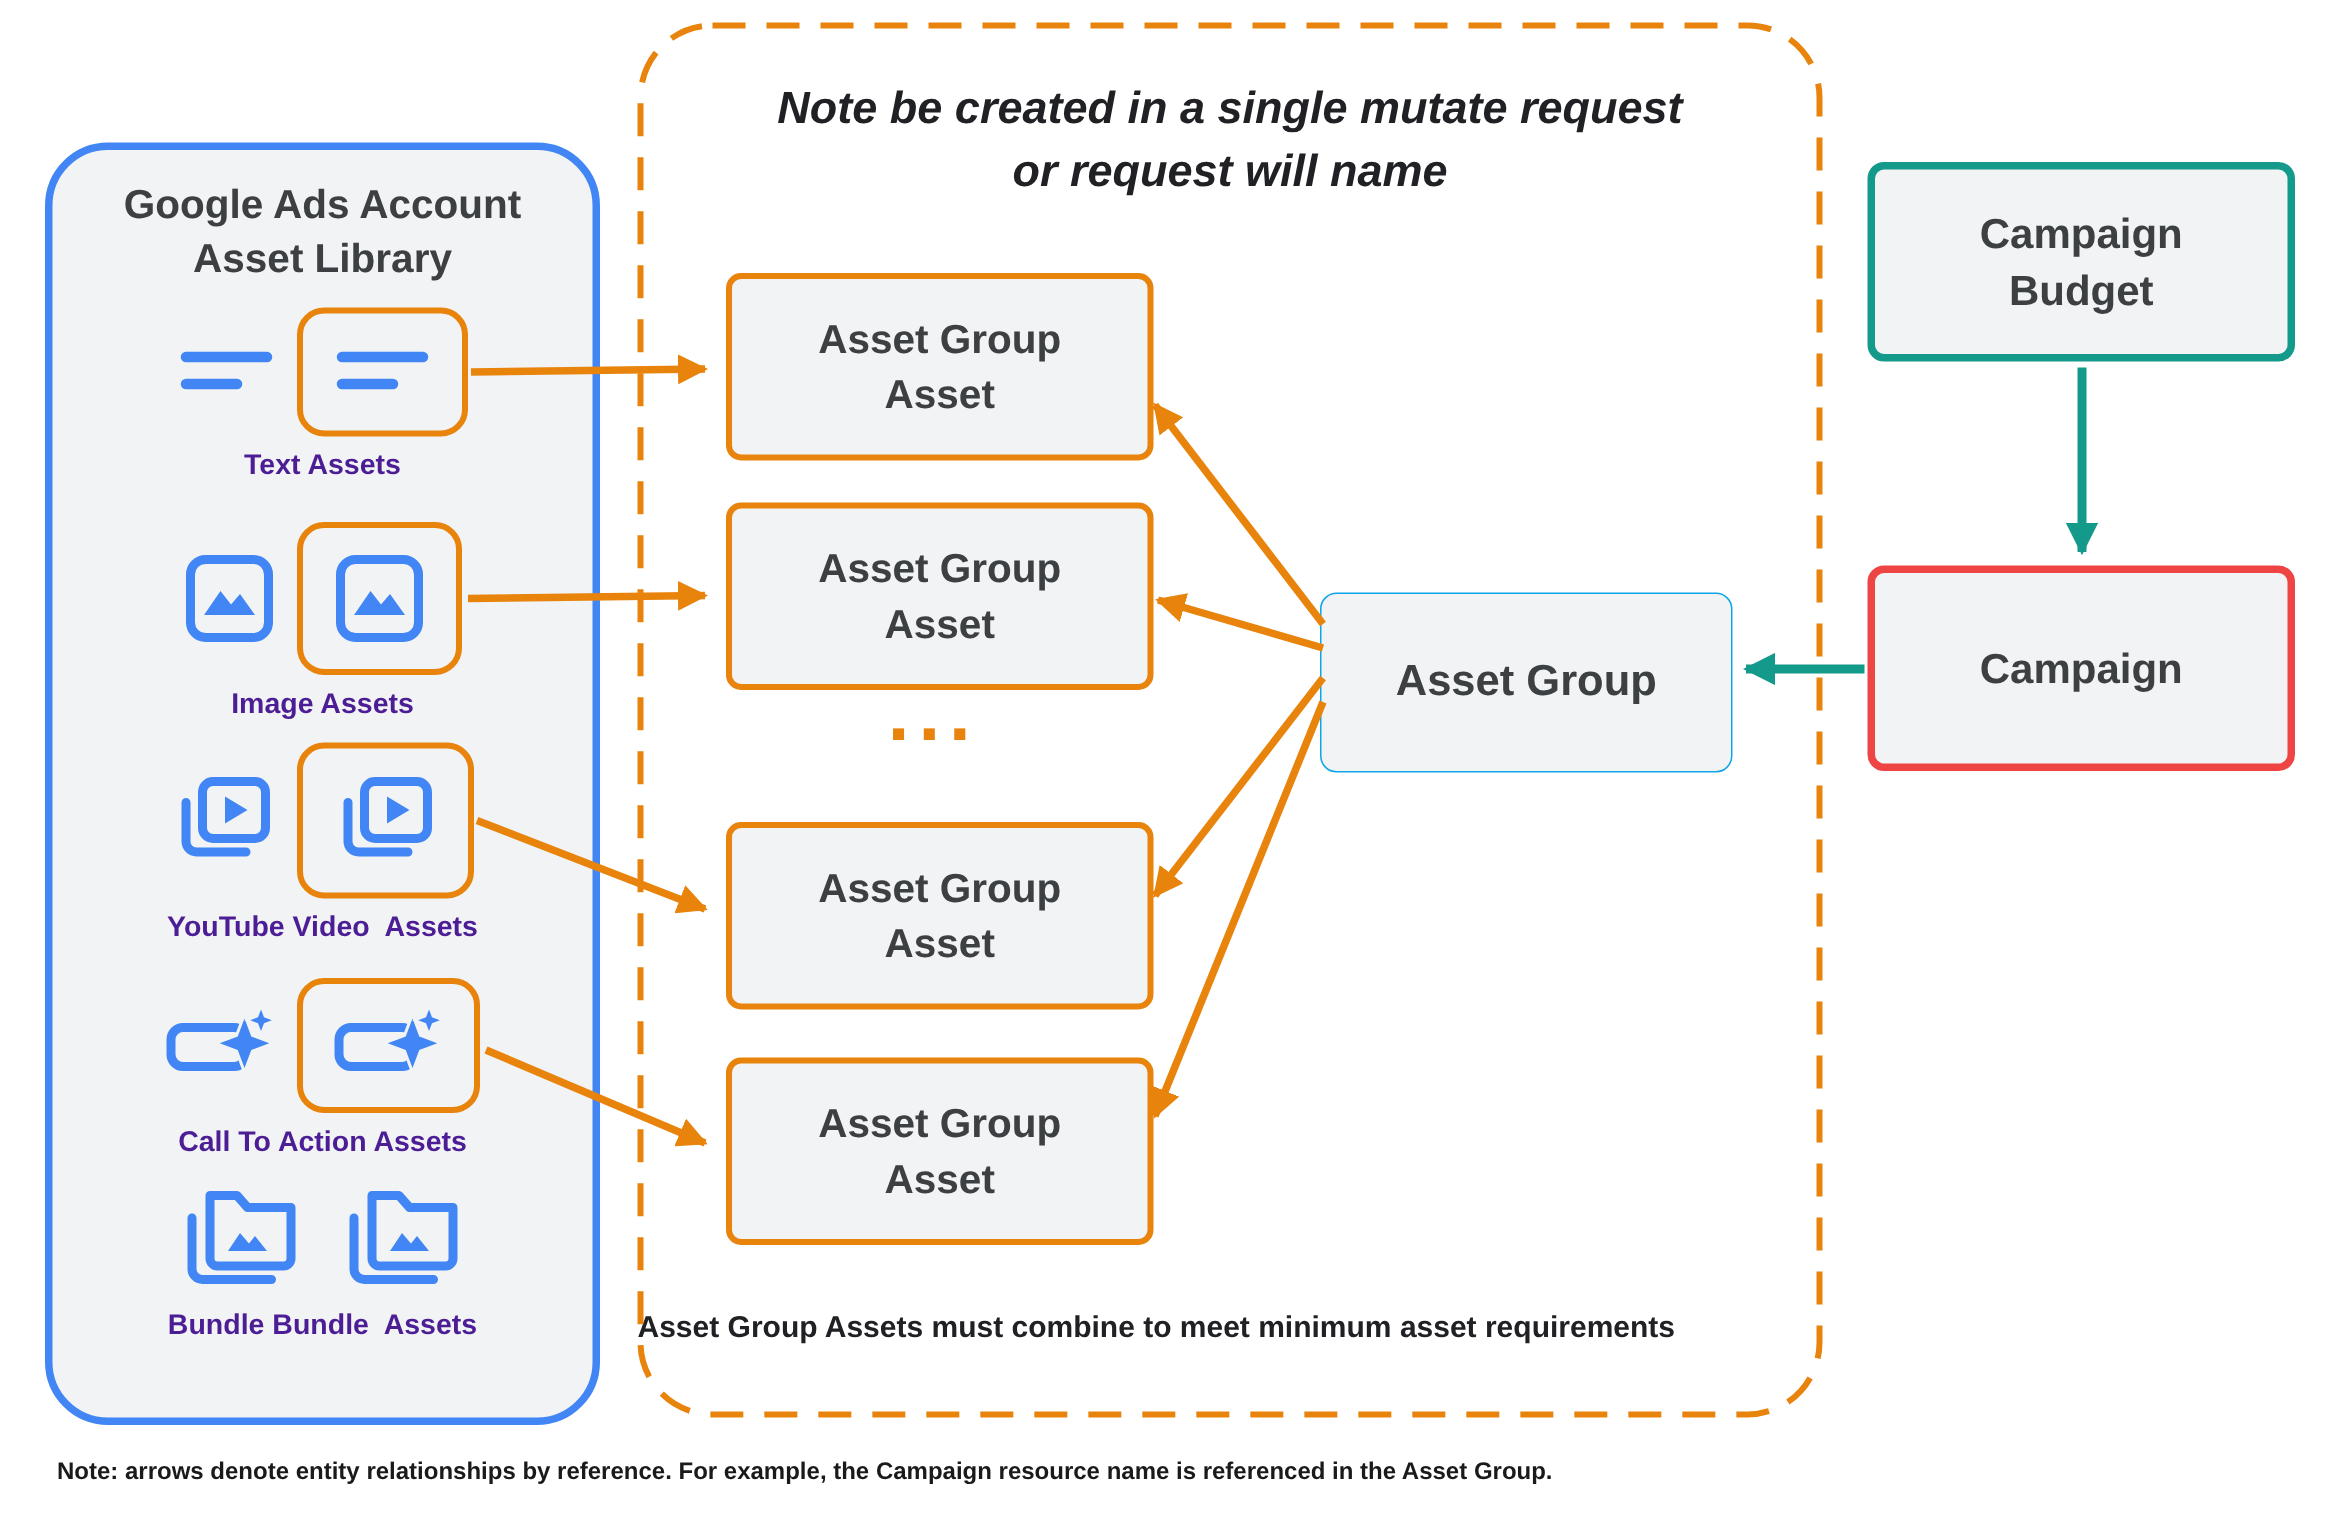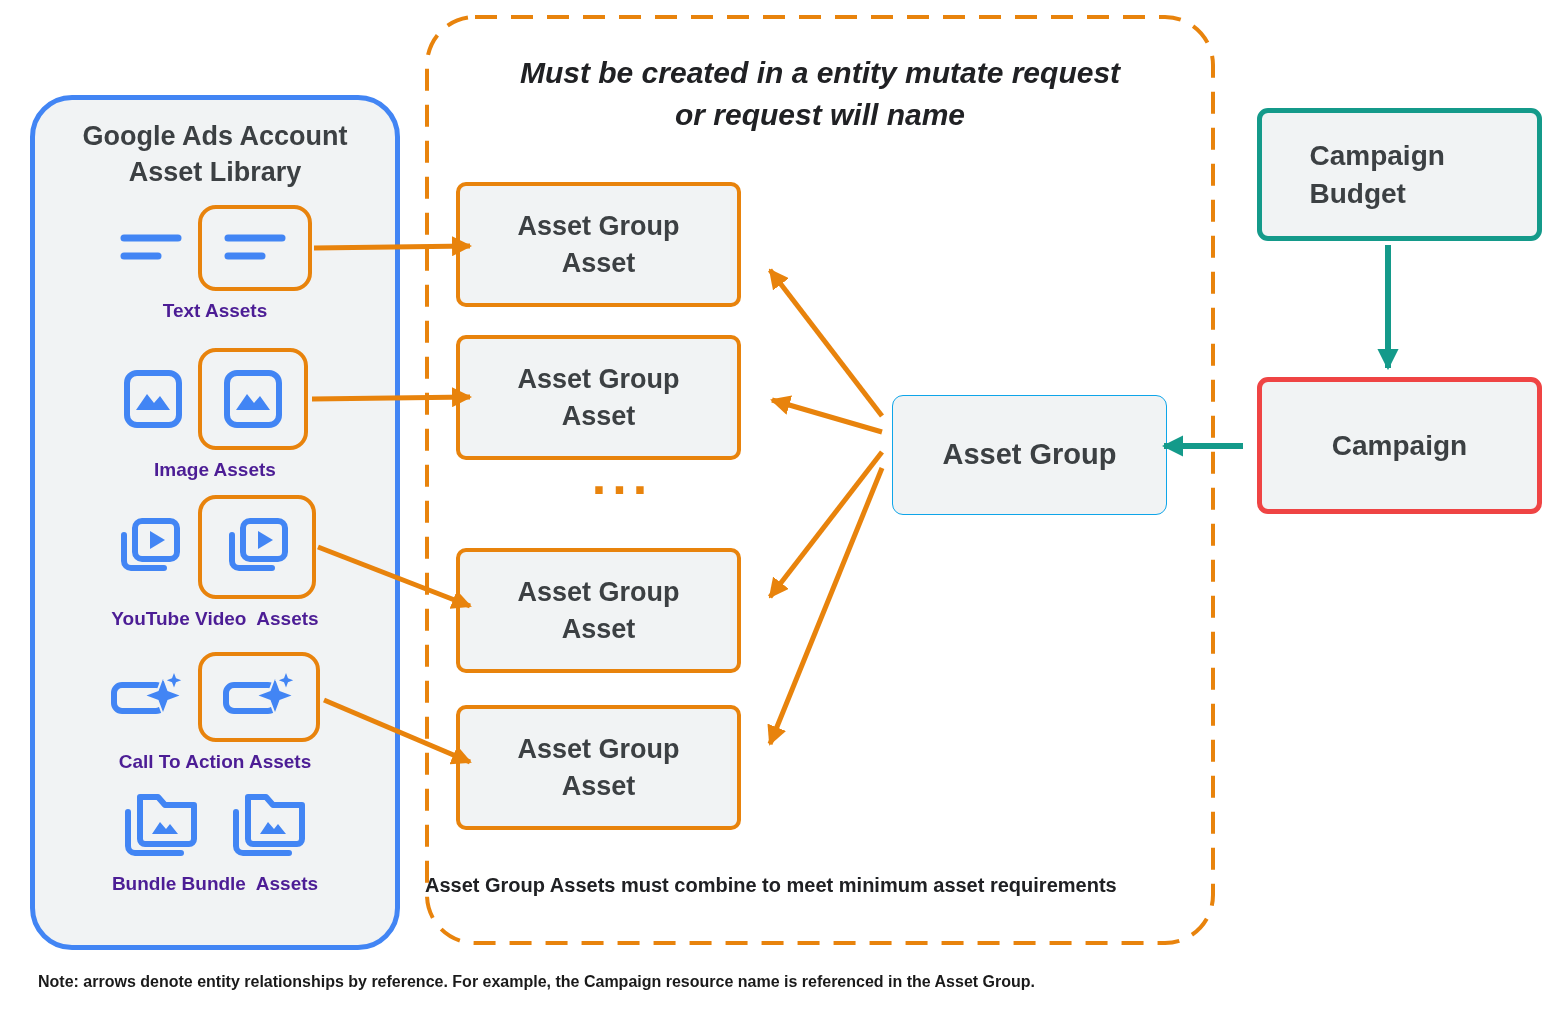--- a/index.html
+++ b/index.html
@@ -21,39 +21,39 @@
   .icon svg { display:block; }
   .orange-frame { display:inline-flex; border:4px solid #E8830C; border-radius:18px; padding:16px 20px; }
   .lib-label { margin-top:9px; font-size:19px; font-weight:bold; color:#4c1d95; white-space:pre-wrap; text-align:center; }
 
   
   .mutate-title {
     position:absolute; left:425px; top:52px; width:790px; text-align:center;
     font-size:30px; font-weight:bold; font-style:italic; color:#202124; line-height:1.4;
   }
   .aga-box {
-    position:absolute; left:456px; width:285px; height:125px;
+    position:absolute; left:484px; width:285px; height:125px;
     background:#F1F3F4; border:4px solid #E8830C; border-radius:10px;
     display:flex; align-items:center; justify-content:center;
   }
   .aga-label { max-width:180px; text-align:center; font-size:27px; font-weight:bold; color:#3C4043; line-height:1.35; }
   .ellipsis {
     position:absolute; left:480px; top:450px; width:285px; text-align:center;
     font-size:52px; font-weight:800; color:#E8830C; letter-spacing:6px; line-height:1;
   }
   .mutate-footnote {
     position:absolute; left:425px; top:874px; width:790px; text-align:left;
     font-size:20px; font-weight:bold; color:#202124;
   }
 
   
   .entity-box {
     position:absolute; background:#F1F3F4; border-radius:11px;
     display:flex; align-items:center; justify-content:center;
-    font-weight:bold; color:#3C4043; line-height:1.35;margin-left:12px;
+    font-weight:bold; color:#3C4043; text-align:center; line-height:1.35;
   }
   .asset-group-box { left:880px; top:395px; width:275px; height:120px; border:1px solid #0ea5e9; font-size:29px; }
   .campaign-budget-box { left:1245px; top:108px; width:285px; height:133px; border:5px solid #149A8A; font-size:28px; }
   .campaign-budget-box .wrap-label { max-width:180px; }
   .campaign-box { left:1245px; top:377px; width:285px; height:137px; border:5px solid #ef4444; font-size:28px; }
 
   
   .diagram-note {
     position:absolute; left:38px; top:973px; width:1500px;
     font-size:16px; font-weight:bold; color:#1a1a1a;
@@ -172,21 +172,21 @@
           <path d="M9 24 v34 a7 7 0 0 0 7 7 h46" fill="none" stroke="#4285F4" stroke-width="6" stroke-linecap="round"></path>
           <path d="M21 9 h18 l7 8 h29 v34 a5 5 0 0 1 -5 5 h-44 a5 5 0 0 1 -5 -5 Z" fill="none" stroke="#4285F4" stroke-width="6" stroke-linejoin="round"></path>
           <path d="M33 46 L41 34 L47 41 L51 36 L59 46 Z" fill="#4285F4"></path>
         </svg>
       </span>
     </div>
     <div class="lib-label">Bundle Bundle  Assets</div>
   </div>
 
   <div class="mutate-title">
-    <div>Must be created in a entity mutate request</div>
+    <div>Note be created in a single mutate request</div>
     <div>or request will name</div>
   </div>
 
   <div class="aga-box" style="top:182px">
     <span class="aga-label">Asset Group Asset</span>
   </div>
   <div class="aga-box" style="top:335px">
     <span class="aga-label">Asset Group Asset</span>
   </div>
   <div class="ellipsis">...</div>

